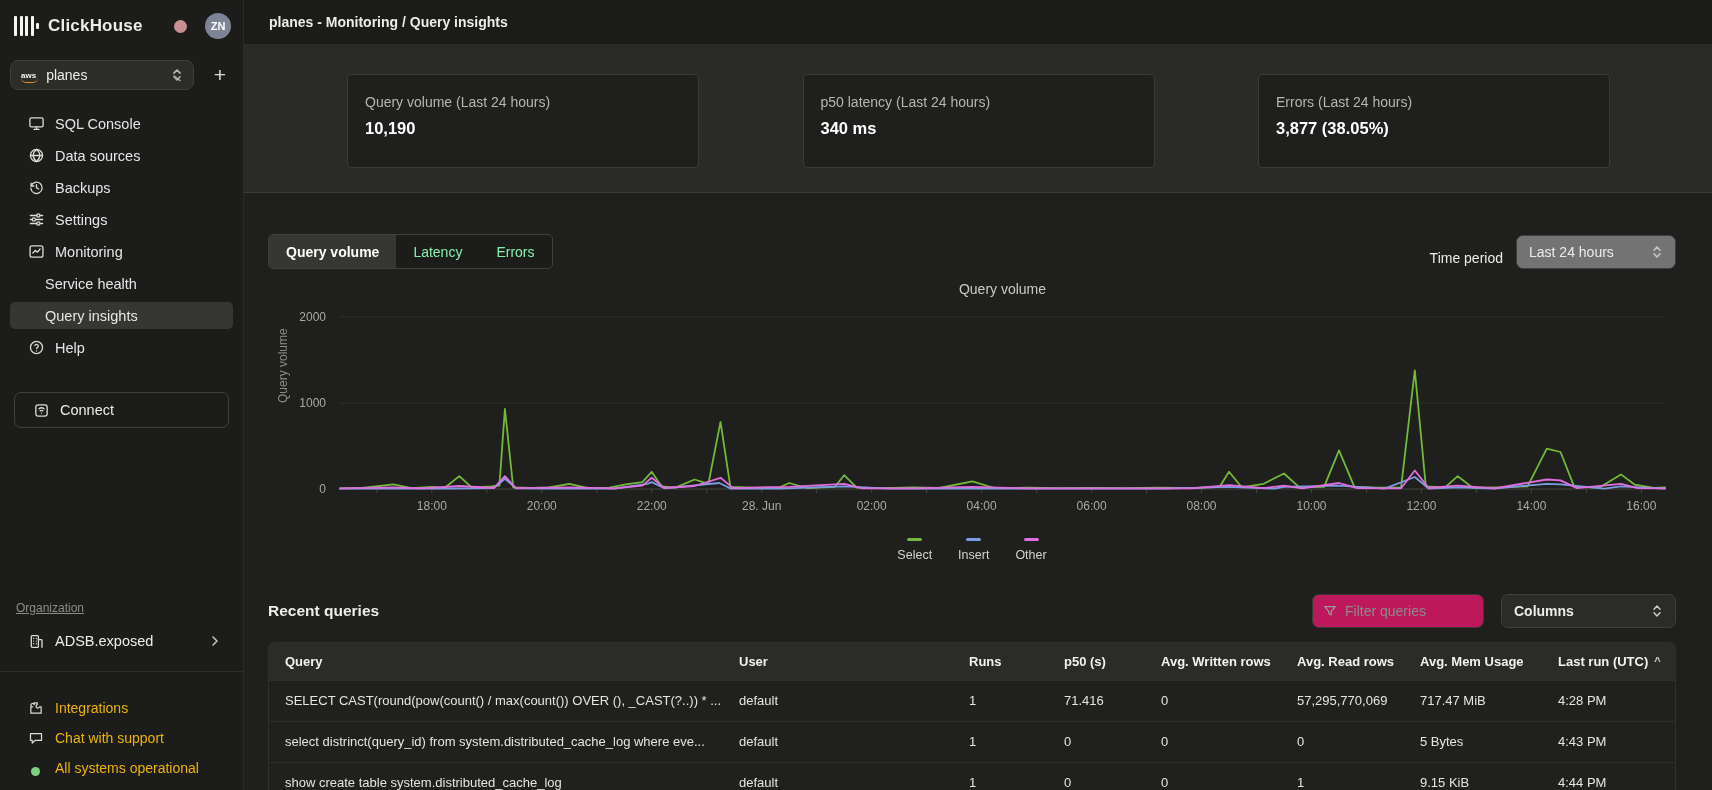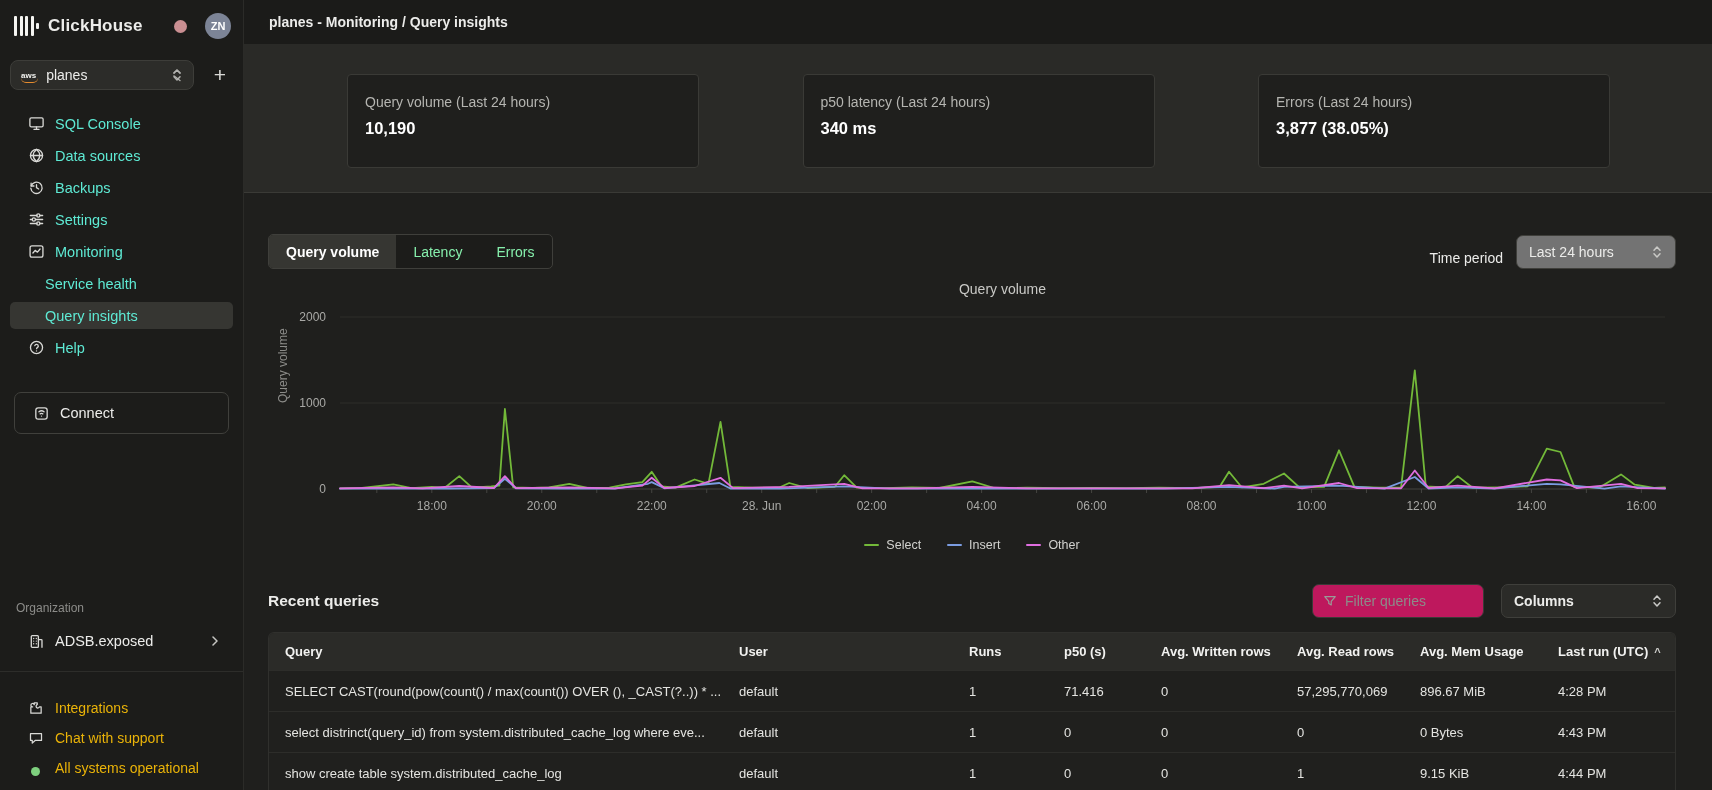--- a/index.html
+++ b/index.html
@@ -25,29 +25,29 @@
     border-radius:8px; display:flex; align-items:center; padding:0 10px; cursor:pointer; }
   .aws-badge { font-size:8px; font-weight:700; color:#f3f3f0; position:relative; margin-right:10px; }
   .aws-badge::after { content:""; position:absolute; left:0; right:-2px; bottom:-3px; height:4px;
     border-bottom:1.5px solid #e58b2e; border-radius:0 0 6px 6px; }
   .service-name { font-size:14px; flex:1; }
   .updown { width:12px; height:16px; opacity:.85; }
   .plus-btn { margin-left:14px; font-size:21px; color:#d9d9d6; font-weight:400; cursor:pointer;
     width:24px; text-align:center; line-height:24px; }
   .nav { margin-top:20px; }
   .nav-item { display:flex; align-items:center; height:27px; margin:0 10px 5px 10px;
-    padding-left:17px; border-radius:5px; cursor:pointer; font-size:14.5px; color:#5eead4; }
+    padding-left:17px; border-radius:5px; cursor:pointer; font-size:14.5px; color:#e5e5e5; }
   .nav-item .nicon { width:18px; height:18px; margin-right:10px; display:flex; align-items:center; justify-content:center; }
   .nav-item.indent { padding-left:35px; }
   .nav-item.active { background:#363632; }
-  .connect-btn { margin:26px 14px 18px 14px; height:42px; border:1px solid #40403c; border-radius:7px;
+  .connect-btn { margin:26px 14px 18px 14px; height:36px; border:1px solid #40403c; border-radius:7px;
     display:flex; align-items:center; padding-left:17px; cursor:pointer; font-size:14.5px; }
   .connect-btn .nicon { width:18px; height:18px; margin-right:10px; display:flex; align-items:center; justify-content:center; }
   .side-spacer { flex:1; }
-  .org-label { font-size:12px; color:#8c8c89; padding:0 16px; margin-bottom:12px; }
+  .org-label { font-size:12px; color:#8c8c89; padding:0 16px; margin-bottom:12px;text-decoration:underline; }
   .org-row { display:flex; align-items:center; height:28px; margin:0 10px 10px 10px;
     padding-left:17px; font-size:14.5px; cursor:pointer; border-radius:5px; }
   .org-row .nicon { width:18px; height:18px; margin-right:10px; display:flex; align-items:center; justify-content:center; }
   .org-chevron { margin-left:auto; margin-right:12px; width:12px; height:12px; opacity:.9; }
   .side-divider { border-top:1px solid #2d2d2a; margin:6px 0 14px 0; }
   .foot-item { display:flex; align-items:flex-end; height:30px; padding-left:27px; font-size:14px;
     cursor:pointer; color:#eab308; }
   .foot-item .nicon { width:17px; height:17px; margin-right:11px; display:flex; align-items:center; justify-content:center; }
   .status-dot { width:9px; height:9px; border-radius:50%; margin:0 15px 0 4px; }
   .sidebar-bottom { padding-bottom:14px; }
@@ -71,21 +71,21 @@
   .time-period { display:flex; align-items:center; }
   .tp-label { font-size:14px; font-weight:400; margin-right:13px;margin-top:12px; }
   .tp-select { width:160px; height:34px; background:#737373; border:1px solid #3f3f3b; border-radius:7px;
     display:flex; align-items:center; padding:0 12px; font-size:14px; cursor:pointer; }
   .tp-select span { flex:1; }
   
   .chart-wrap { position:relative; margin-top:9px; }
   .y-axis-title { position:absolute; left:8px; top:125px; transform:rotate(-90deg);
     transform-origin:left top; font-size:12px; color:#8c8c89; white-space:nowrap; }
   .legend { display:flex; justify-content:center; gap:26px; margin-top:16px; }
-  .legend-item { display:flex; align-items:center; gap:7px; font-size:12.5px; color:#d2d2cf; cursor:pointer; }
+  .legend-item { display:flex; align-items:center; gap:7px; font-size:12.5px; color:#d2d2cf; cursor:pointer;flex-direction:column; }
   .legend-swatch { width:15px; height:2.5px; border-radius:2px; }
   
   .recent-row { margin-top:32px; display:flex; align-items:center; justify-content:space-between; }
   .recent-title { font-size:15.5px; font-weight:700; }
   .recent-controls { display:flex; align-items:center; gap:17px; }
   .filter-box { width:172px; height:34px; background:#be185d; border:1px solid #3a3a37; border-radius:7px;
     display:flex; align-items:center; padding:0 10px; }
   .filter-box svg { margin-right:8px; flex:none; }
   .filter-box input { background:transparent; border:none; outline:none; color:#ececea; width:100%;
     font-size:14px; font-family:inherit; }
@@ -410,31 +410,31 @@
           </div>
         </div>
       <div class="t-body" id="table-body">
           <div class="t-row">
             <div class="t-cell">SELECT CAST(round(pow(count() / max(count()) OVER (), _CAST(?..)) * ...</div>
             <div class="t-cell">default</div>
             <div class="t-cell">1</div>
             <div class="t-cell">71.416</div>
             <div class="t-cell">0</div>
             <div class="t-cell">57,295,770,069</div>
-            <div class="t-cell">896.67 MiB</div>
+            <div class="t-cell">717.47 MiB</div>
             <div class="t-cell">4:28 PM</div>
           </div>
           <div class="t-row">
             <div class="t-cell">select distrinct(query_id) from system.distributed_cache_log where eve...</div>
             <div class="t-cell">default</div>
             <div class="t-cell">1</div>
             <div class="t-cell">0</div>
             <div class="t-cell">0</div>
             <div class="t-cell">0</div>
-            <div class="t-cell">0 Bytes</div>
+            <div class="t-cell">5 Bytes</div>
             <div class="t-cell">4:43 PM</div>
           </div>
           <div class="t-row">
             <div class="t-cell">show create table system.distributed_cache_log</div>
             <div class="t-cell">default</div>
             <div class="t-cell">1</div>
             <div class="t-cell">0</div>
             <div class="t-cell">0</div>
             <div class="t-cell">1</div>
             <div class="t-cell">9.15 KiB</div>

